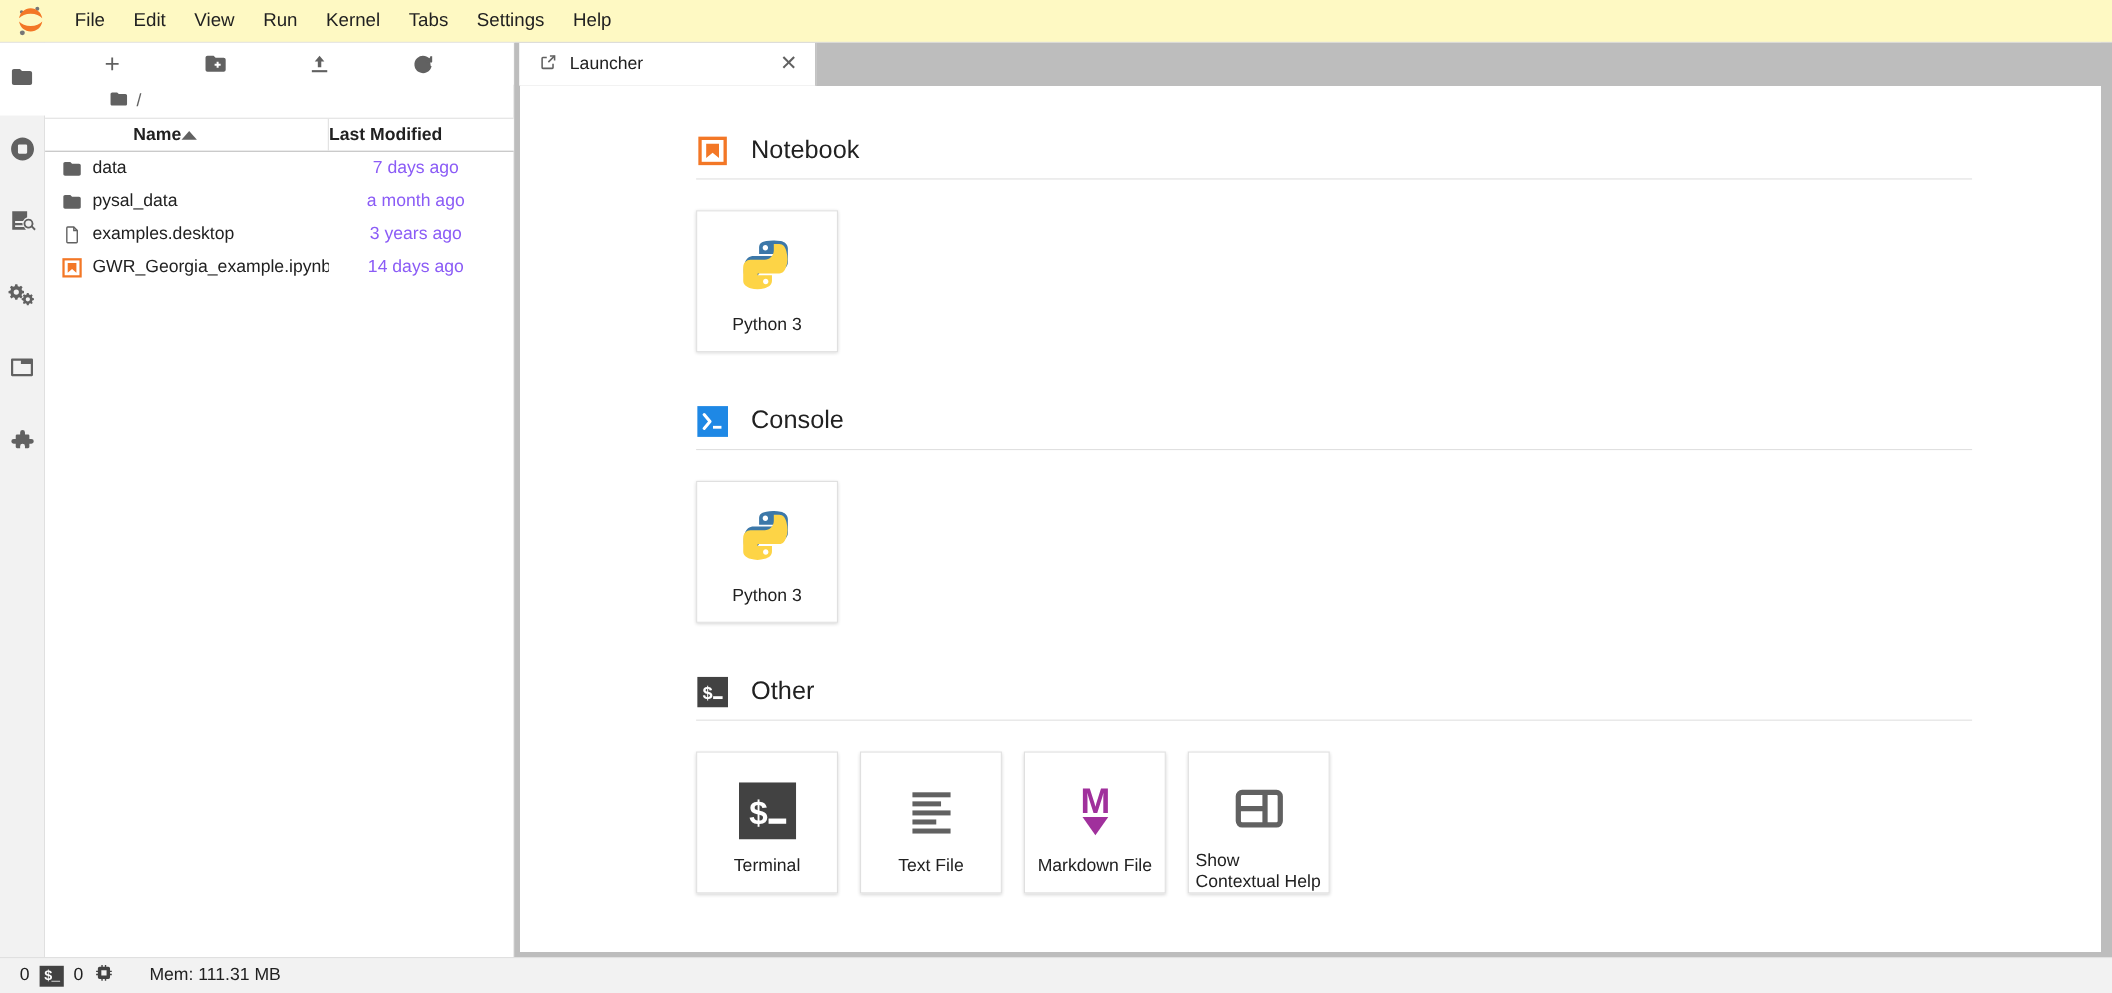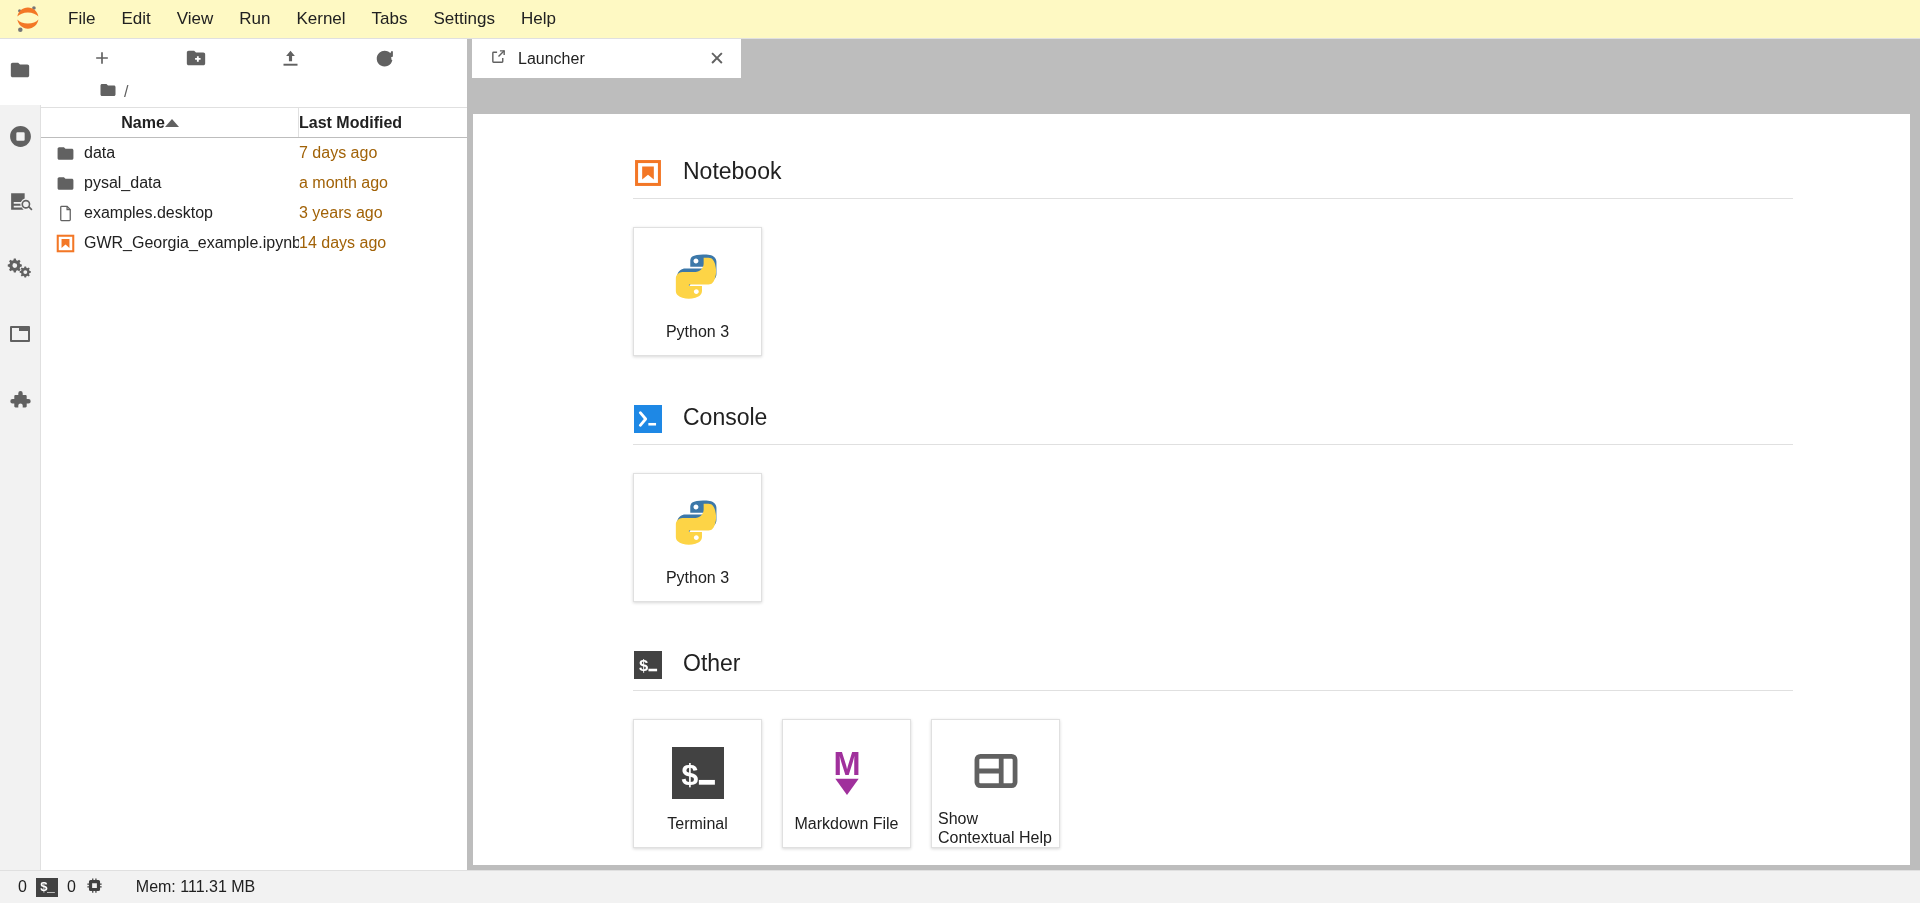--- a/index.html
+++ b/index.html
@@ -115,32 +115,31 @@
   .fb-row {
     display: flex; align-items: center;
     height: 30px; font-size: 16px; color: #212121;
     cursor: pointer;
   }
   .fb-row .r-name {
     flex: 1 1 auto; display: flex; align-items: center; gap: 9px;
     padding-left: 14px; overflow: hidden; white-space: nowrap;
   }
   .fb-row .r-mod {
-    width: 168px; flex: 0 0 168px; text-align: left; padding-right: 10px;
-    color: #a16207; white-space: nowrap;
+    width: 168px; flex: 0 0 168px; text-align: center; padding-right: 10px;
+    color: #8b5cf6; white-space: nowrap;
   }
   .r-icon { width: 20px; height: 20px; flex: 0 0 20px;
             display:flex; align-items:center; justify-content:center; }
 
   
   .dockarea {
     flex: 1 1 auto; min-width: 0;
     display: flex; flex-direction: column;
     background: #bdbdbd;
-    gap: 36px;
   }
   .tabbar {
     height: 39px; flex: 0 0 39px;
     display: flex; align-items: flex-end;
     background: #bdbdbd;
     padding-left: 4px;
   }
   .tab {
     height: 39px; min-width: 270px;
     background: #fff;
@@ -487,20 +486,32 @@
                     <svg width="52" height="52" viewBox="0 0 24 24">
                       <rect width="24" height="24" fill="#424242"></rect>
                       <text x="4" y="17.4" font-family="Liberation Mono, monospace" font-size="14" font-weight="bold" fill="#fff">$</text>
                       <rect x="12.4" y="15.2" width="7.4" height="2.2" fill="#fff"></rect>
                     </svg>
                   </span>
                   <span class="card-label">Terminal</span>
                 </div>
                 <div class="card">
                   <span class="card-icon">
+                    <svg width="52" height="52" viewBox="0 0 24 24" fill="#616161">
+                      <rect x="4" y="4.2" width="16" height="2.1"></rect>
+                      <rect x="4" y="8" width="12" height="2.1"></rect>
+                      <rect x="4" y="11.8" width="16" height="2.1"></rect>
+                      <rect x="4" y="15.6" width="10" height="2.1"></rect>
+                      <rect x="4" y="19.4" width="16" height="2.1"></rect>
+                    </svg>
+                  </span>
+                  <span class="card-label">Text File</span>
+                </div>
+                <div class="card">
+                  <span class="card-icon">
                     <svg width="52" height="52" viewBox="0 0 24 24" fill="#A0309C">
                       <text x="12" y="13" font-family="Liberation Sans, sans-serif" font-size="15" font-weight="bold" text-anchor="middle">M</text>
                       <path d="M6.6 14.6h10.8L12 22.2 6.6 14.6z"></path>
                     </svg>
                   </span>
                   <span class="card-label">Markdown File</span>
                 </div>
                 <div class="card">
                   <span class="card-icon">
                     <svg width="52" height="52" viewBox="0 0 24 24" fill="none" stroke="#616161" stroke-width="2.2">

